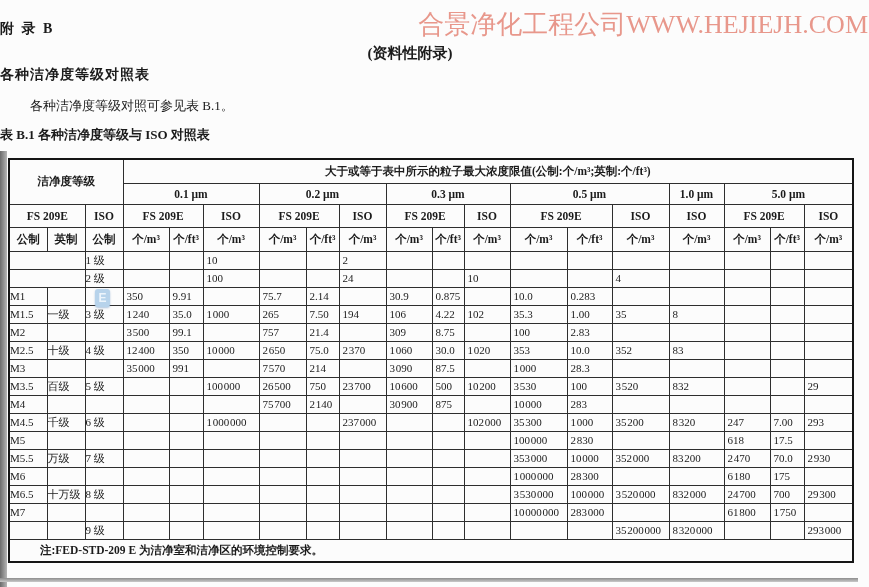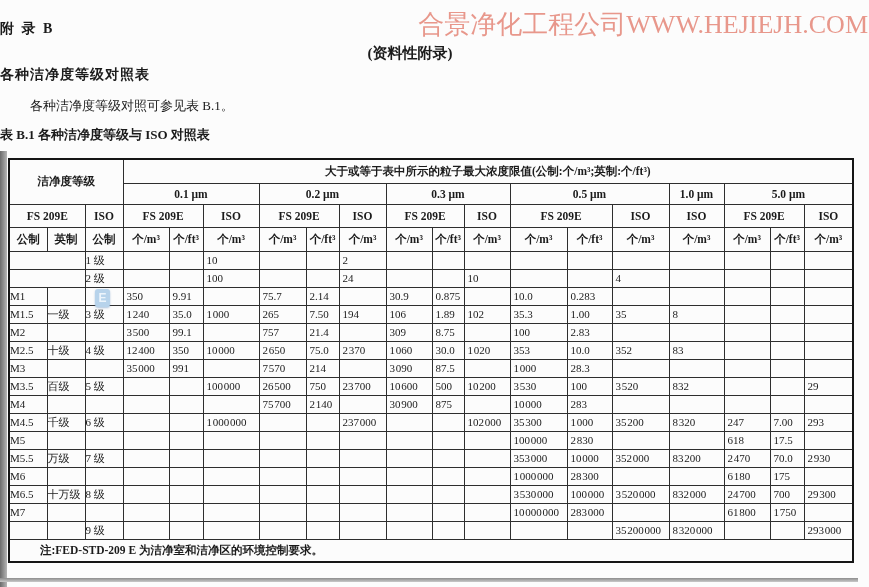--- a/index.html
+++ b/index.html
@@ -206,21 +206,21 @@
         <td class="c">M1.5</td>
         <td class="c">一级</td>
         <td class="c">3 级</td>
         <td class="n">1 240</td>
         <td class="n">35.0</td>
         <td class="n">1 000</td>
         <td class="n">265</td>
         <td class="n">7.50</td>
         <td class="n">194</td>
         <td class="n">106</td>
-        <td class="n">1.89</td>
+        <td class="n">4.22</td>
         <td class="n">102</td>
         <td class="n">35.3</td>
         <td class="n">1.00</td>
         <td class="n">35</td>
         <td class="n">8</td>
         <td class="n"></td>
         <td class="n"></td>
         <td class="n"></td>
       </tr>
       <tr>

